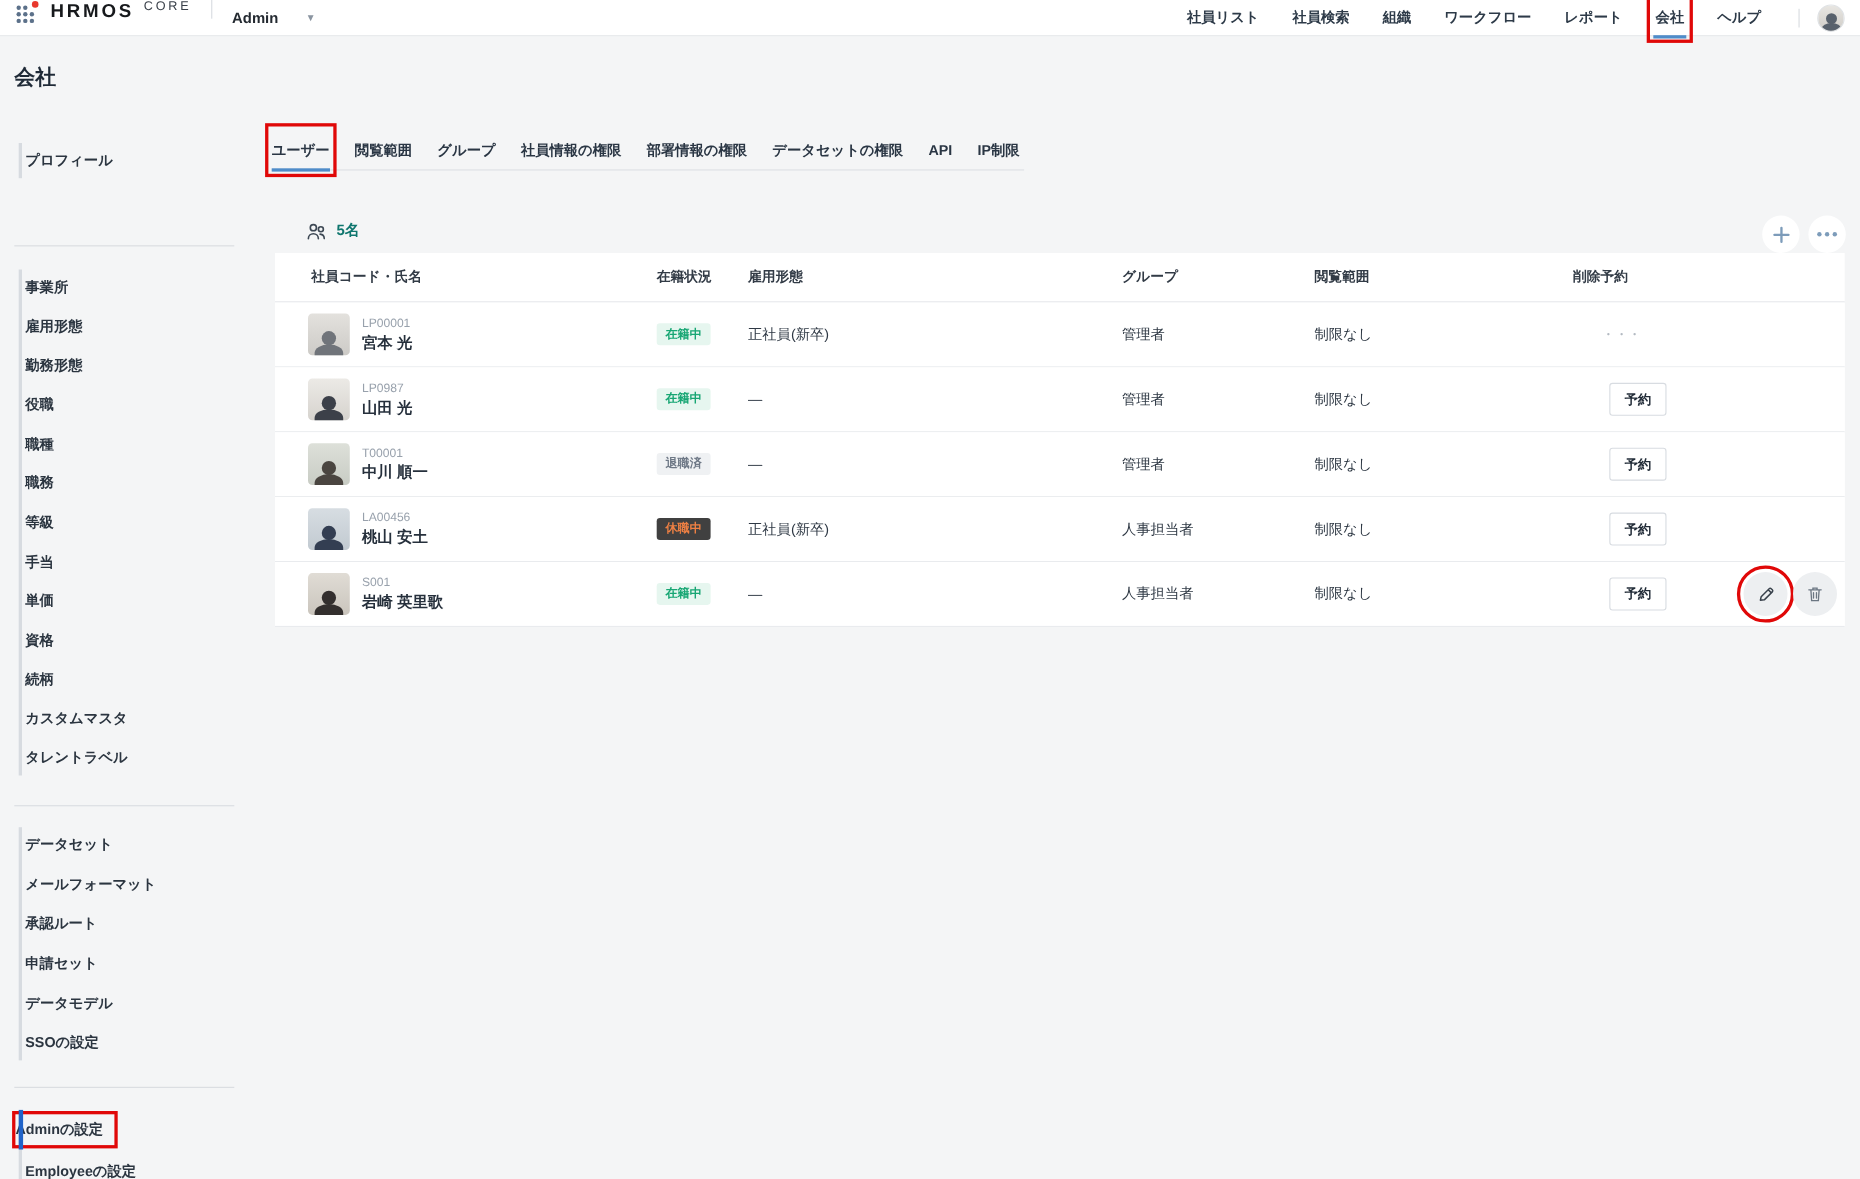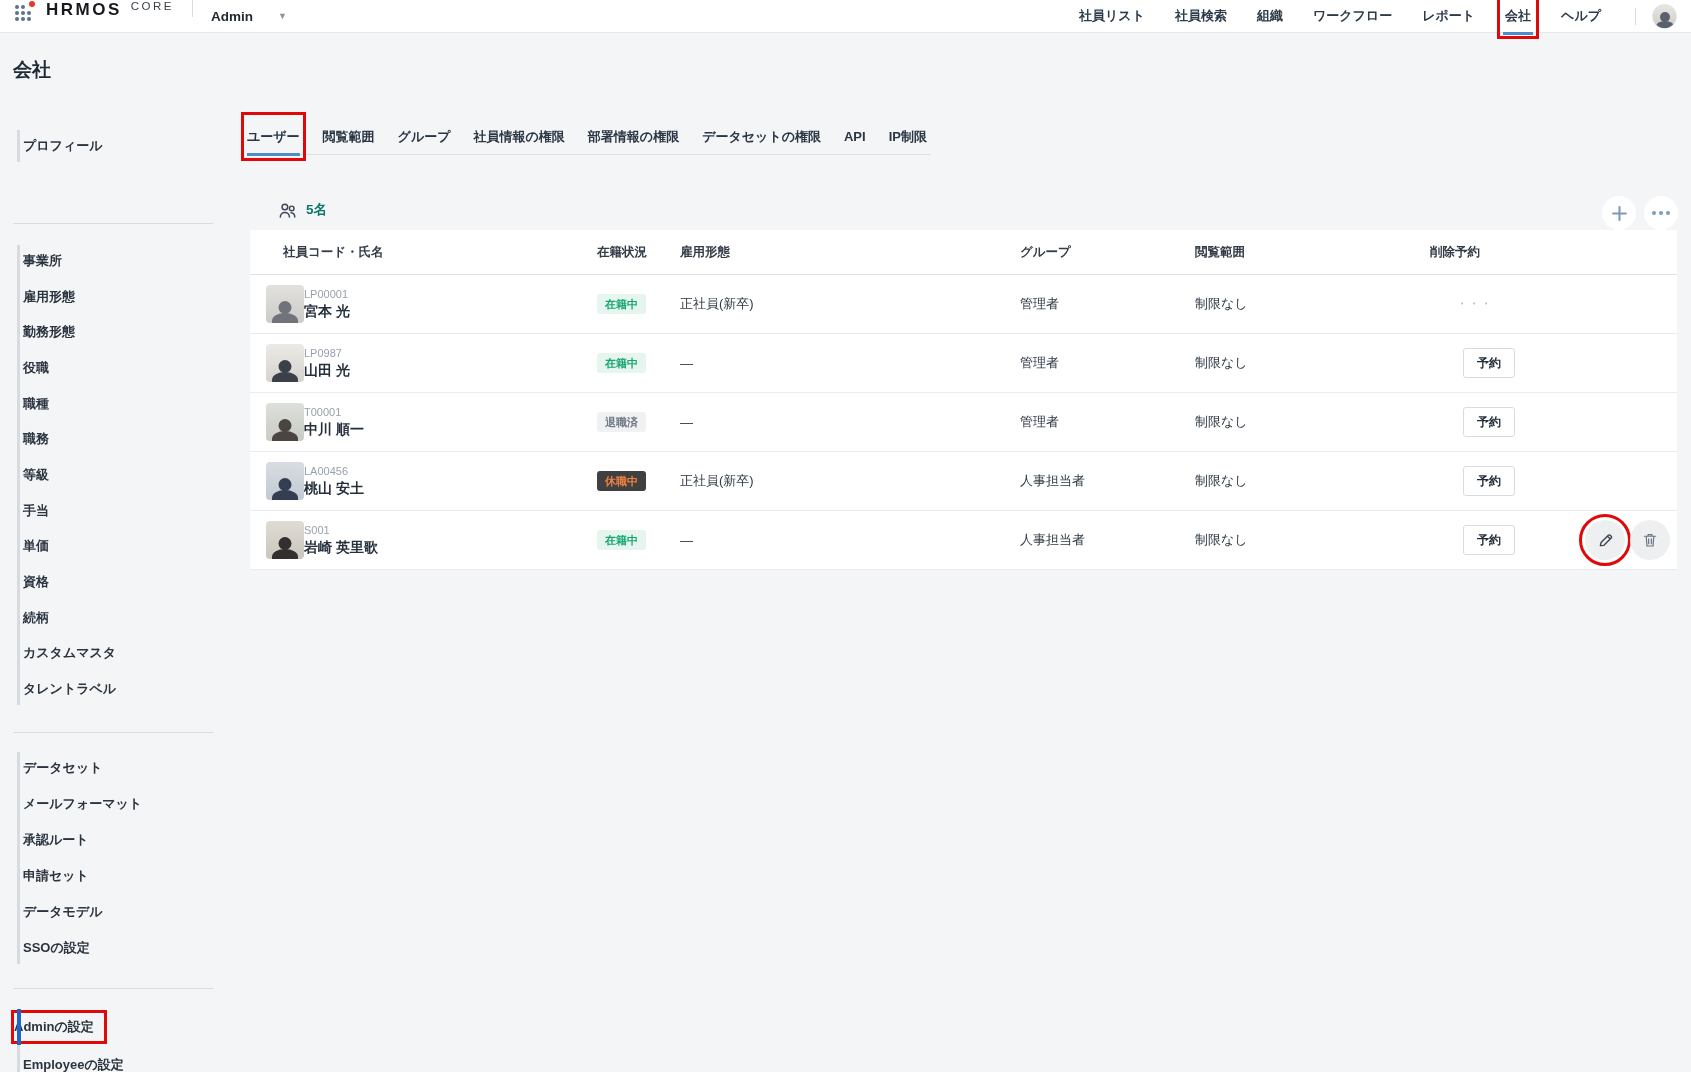--- a/index.html
+++ b/index.html
@@ -89,21 +89,21 @@
   
   .table { position:absolute; left:250px; top:230px; width:1427px; background:#fff; }
   .thead { position:relative; height:45px; border-bottom:1px solid #dfe2e6; }
   .thead span { position:absolute; top:50%; transform:translateY(-50%);
     font-size:12.5px; font-weight:700; color:#323b46; }
   .h0 { left:33px; } .h1 { left:347px; } .h2 { left:430px; }
   .h3 { left:770px; } .h4 { left:945px; } .h5 { left:1180px; }
 
   .trow { position:relative; height:59px; border-bottom:1px solid #e9ebee; background:#fff; }
   .cell { position:absolute; top:50%; transform:translateY(-50%); font-size:13px; color:#2e3844; }
-  .c-name { left:16px; display:flex; align-items:center; }
+  .c-name { left:30px; display:flex; align-items:center; gap:11px; }
   .code { font-size:11px; color:#98a1ac; margin-bottom:3px; }
   .name { font-size:14px; font-weight:700; color:#26303c; }
   .badge { left:347px; display:inline-block; padding:4px 8px 3px; border-radius:3px;
     font-size:11px; font-weight:700; line-height:1.2; }
   .s-active  { color:#17a673; background:#e6f6ef; }
   .s-retired { color:#6e7886; background:#eff1f3; }
   .s-leave   { color:#ef8043; background:#404040; }
   .c-emp { left:430px; } .c-grp { left:770px; } .c-scope { left:945px; }
   .dots { left:1207px; font-size:10px; font-weight:700; letter-spacing:2px; color:#b3bac2; }
   .reserve-btn { left:1213px; width:52px; height:30px; background:#fff; border:1px solid #d8dce1;

